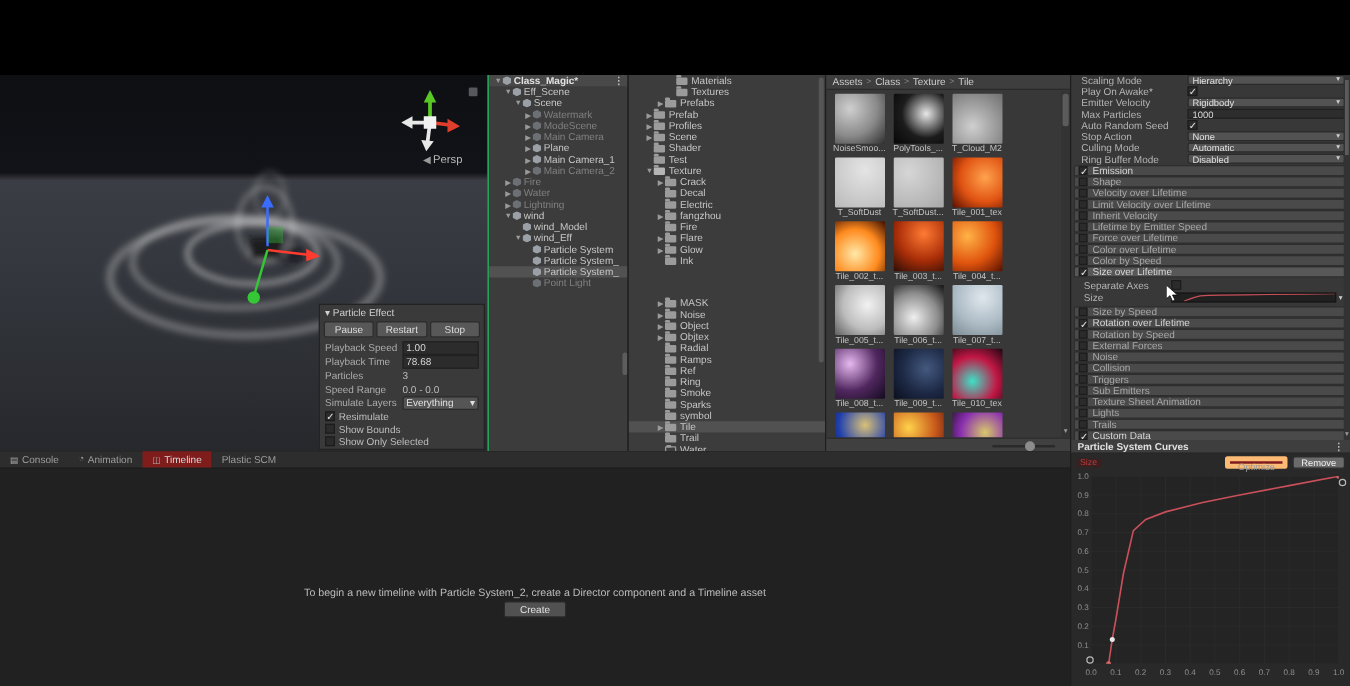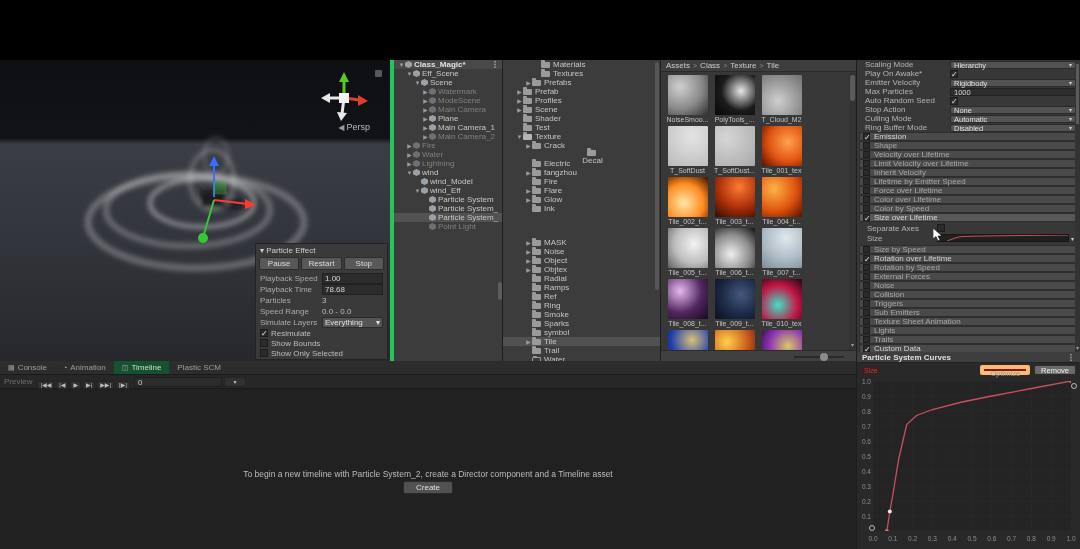--- a/index.html
+++ b/index.html
@@ -28,21 +28,21 @@
   #pfx .prow .v.field { background:#2c2c2c; border:1px solid #212121; color:#d6d6d6; padding:0 2px; }
   #pfx .prow .v.dropdown { background:#555; border:1px solid #2a2a2a; color:#e0e0e0; padding:0 2px;
     border-radius:2px; display:flex; justify-content:space-between; }
   #pfx .crow { display:flex; align-items:center; height:10px; padding:0 4px; gap:3px; }
   .cb { width:8px; height:8px; background:#2b2b2b; border:1px solid #1c1c1c; color:#e6e6e6;
     font-size:8px; line-height:7px; text-align:center; flex:0 0 auto; }
   .cb.on::before { content:"\2713"; }
 
   
   #hier { position:absolute; left:390px; top:60px; width:112px; height:301px; background:#3c3c3c;
-    border-left:4px solid #22c55e; font-size:8px; color:#c8c8c8; overflow:hidden; }
+    border-left:1px solid #22c55e; font-size:8px; color:#c8c8c8; overflow:hidden; }
   .hrow { display:flex; align-items:center; height:9px; white-space:nowrap; }
   .hrow.sel { background:#525252; }
   .hrow.head { background:#494949; color:#e2e2e2; font-weight:bold; }
   .hrow .arr { width:7px; color:#9a9a9a; font-size:6px; text-align:center; flex:0 0 auto; }
   .hrow .go { width:7px; height:7px; margin-right:2px; flex:0 0 auto; background:#9aa0a6;
     clip-path:polygon(50% 0,100% 25%,100% 75%,50% 100%,0 75%,0 25%); }
   .hrow.dim { color:#808080; } .hrow.dim .go { background:#6c7075; }
   .hrow .dots { margin-left:auto; margin-right:3px; color:#bbb; }
   #hier-sb { position:absolute; right:0; top:222px; width:4px; height:18px; background:#5d5d5d; border-radius:2px; }
 
@@ -72,21 +72,21 @@
     border-top:1px solid #2a2a2a; }
   #zoom-slider { position:absolute; right:12px; bottom:3px; width:50px; height:2px; background:#2a2a2a; }
   #zoom-slider .knob { position:absolute; left:26px; top:-3px; width:8px; height:8px; border-radius:50%; background:#8c8c8c; }
   #agrid-sb { position:absolute; right:0; top:13px; width:7px; height:277px; background:#333; }
   #agrid-sb .th { position:absolute; left:1px; top:2px; width:5px; height:26px; background:#5b5b5b; border-radius:2px; }
   #agrid-sb .dn { position:absolute; left:0; bottom:2px; width:7px; text-align:center; color:#9a9a9a; font-size:6px; }
 
   
   #insp { position:absolute; left:856px; top:60px; width:224px; height:292px; background:#383838;
     border-left:1px solid #1e1e1e; font-size:8px; color:#c2c2c2; overflow:hidden; }
-  .iprow { display:flex; align-items:flex-end; height:9px; padding:0 4px 0 8px; }
+  .iprow { display:flex; align-items:flex-start; height:9px; padding:0 4px 0 8px; }
   .iprow .l { width:85px; color:#b4b4b4; flex:0 0 auto; }
   .iprow .ctl { flex:1; display:flex; align-items:center; }
   .dd { flex:1; background:#535353; border:1px solid #2a2a2a; border-radius:2px; color:#e0e0e0;
     padding:0 3px; height:8px; line-height:7px; display:flex; justify-content:space-between; font-size:7.5px; }
   .dd .car { color:#cfcfcf; font-size:6px; }
   .tf { flex:1; background:#2d2d2d; border:1px solid #212121; color:#d8d8d8; padding:0 3px;
     height:8px; line-height:7px; font-size:7.5px; }
   .mod { display:flex; align-items:center; height:9px; margin:0 2px; padding:0 3px;
     background:#4a4a4a; border:1px solid #2e2e2e; border-radius:2px 2px 0 0; color:#d6d6d6; }
   .mod.hl { background:#585858; }
@@ -117,21 +117,21 @@
   #graph { position:relative; height:172px; }
   #plot { position:absolute; left:16px; top:4px; width:198px; height:150px; background:#242424; }
   .ytick { position:absolute; left:2px; width:12px; text-align:right; color:#8f8f8f; font-size:6.5px; }
   .xtick { position:absolute; top:158px; width:12px; text-align:center; color:#8f8f8f; font-size:6.5px; }
   .gear { position:absolute; width:6px; height:6px; border:1.5px solid #b9b9b9; border-radius:50%; }
 
   
   #bottom { position:absolute; left:0; top:361px; width:856px; height:188px; background:#212121; }
   #btabs { height:14px; background:#2d2d2d; display:flex; align-items:stretch; border-bottom:1px solid #1a1a1a; }
   .btab { display:flex; align-items:center; gap:3px; padding:0 8px; font-size:8px; color:#9d9d9d; }
-  .btab.active { background:#14532d; color:#d8d8d8; }
+  .btab.active { background:#7f1d1d; color:#d8d8d8; }
   .btab .ic { font-size:7px; color:#b0b0b0; }
   #transport { height:14px; background:#272727; display:flex; align-items:center; gap:2px;
     padding:0 4px; border-bottom:1px solid #1a1a1a; }
   #transport .pv { color:#6f6f6f; font-size:8px; margin-right:3px; }
   .tbtn { background:#313131; border:1px solid #242424; color:#bdbdbd; font-size:6px;
     height:10px; min-width:13px; text-align:center; line-height:9px; border-radius:2px; padding:0 2px; }
   #frame-field { width:88px; height:10px; background:#2c2c2c; border:1px solid #1f1f1f;
     color:#cfcfcf; font-size:8px; padding:0 3px; line-height:9px; }
   #tl-dd { width:22px; }
   #tl-msg { position:absolute; left:0; top:108px; width:100%; text-align:center; color:#bdbdbd; font-size:8.5px; }
@@ -379,21 +379,21 @@
         <div class="frow" style="padding-left: 13px;">
           <span class="arr">▼</span>
           <span class="fold open"></span>
           <span>Texture</span>
         </div>
         <div class="frow" style="padding-left: 22px;">
           <span class="arr">▶</span>
           <span class="fold"></span>
           <span>Crack</span>
         </div>
-        <div class="frow" style="padding-left: 22px; flex-direction: column;">
+        <div class="frow" style="padding-left: 22px;">
           <span class="arr"></span>
           <span class="fold"></span>
           <span>Decal</span>
         </div>
         <div class="frow" style="padding-left: 22px;">
           <span class="arr"></span>
           <span class="fold"></span>
           <span>Electric</span>
         </div>
         <div class="frow" style="padding-left: 22px;">
@@ -856,26 +856,20 @@
           <span>Animation</span>
         </div>
         <div class="btab active">
           <span class="ic">◫</span>
           <span>Timeline</span>
         </div>
         <div class="btab">
           <span>Plastic SCM</span>
         </div>
       </div>
-    <div id="transport">
-      <span class="pv">Preview</span>
-      <span id="tbtns"><span class="tbtn" style="margin-right: 2px;">|◀◀</span><span class="tbtn" style="margin-right: 2px;">|◀</span><span class="tbtn" style="margin-right: 2px;">▶</span><span class="tbtn" style="margin-right: 2px;">▶|</span><span class="tbtn" style="margin-right: 2px;">▶▶|</span><span class="tbtn" style="margin-right: 2px;">[▶]</span></span>
-      <span id="frame-field">0</span>
-      <span class="tbtn" id="tl-dd">▾</span>
-    </div>
     <div id="tl-msg">To begin a new timeline with Particle System_2, create a Director component and a Timeline asset</div>
     <div id="tl-create">Create</div>
   </div>
 
   <svg id="cursor" viewBox="0 0 10 14">
     <polygon points="0,0 0,11 3,8.5 5,13 7,12 5,8 9,8" fill="#fff" stroke="#000" stroke-width="0.6"></polygon>
   </svg>
 </div>
 
 </body></html>

